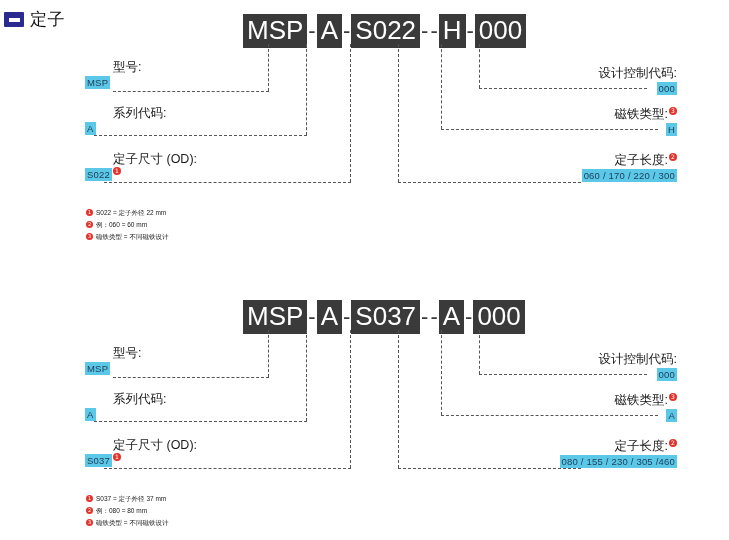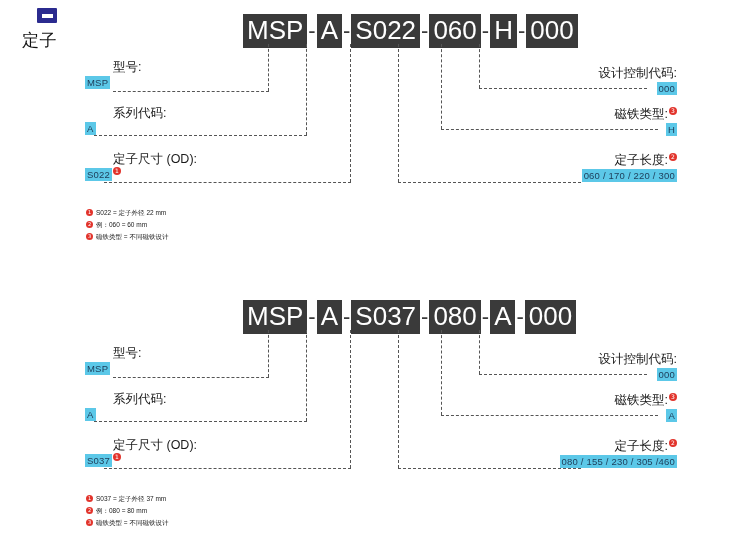--- a/index.html
+++ b/index.html
@@ -7,21 +7,21 @@
     width:729px;height:540px;
     background:#ffffff;
     font-family:"Liberation Sans","DejaVu Sans",sans-serif;
     color:#222;
     position:relative;
     overflow:hidden;
   }
   .page{position:relative;width:729px;height:540px;}
 
   
-  .header{position:absolute;left:22px;top:8px;display:flex;align-items:flex-end;gap:6px;flex-direction:column;}
+  .header{position:absolute;left:4px;top:8px;display:flex;align-items:center;gap:6px;}
   .hdr-icon{
     width:20px;height:15px;background:#2b2b8f;
     display:flex;align-items:center;justify-content:center;
     border-radius:1px;
   }
   .hdr-icon i{display:block;width:11px;height:4px;background:#ffffff;}
   .hdr-title{font-size:17px;color:#111;letter-spacing:.5px;}
 
   
   .diagram{position:absolute;left:0;width:729px;}
@@ -88,21 +88,20 @@
 
   <div class="diagram" id="diagram-0" style="top:0;height:270px;">
 
     <div class="codeline">
       <span class="seg">MSP</span>
       <span class="dash">-</span>
       <span class="seg">A</span>
       <span class="dash">-</span>
       <span class="seg">S022</span>
       <span class="dash">-</span>
-      <span class="seg">060</span>
       <span class="dash">-</span>
       <span class="seg">H</span>
       <span class="dash">-</span>
       <span class="seg">000</span>
     </div>
 
     <div class="v" style="left:268px;top:44px;height:47px;"></div>
     <div class="h" style="left:113px;top:91px;width:156px;"></div>
 
     <div class="v" style="left:306px;top:44px;height:91px;"></div>
@@ -168,21 +167,20 @@
 
   <div class="diagram" id="diagram-1" style="top:286px;height:254px;">
 
     <div class="codeline">
       <span class="seg">MSP</span>
       <span class="dash">-</span>
       <span class="seg">A</span>
       <span class="dash">-</span>
       <span class="seg">S037</span>
       <span class="dash">-</span>
-      <span class="seg">080</span>
       <span class="dash">-</span>
       <span class="seg">A</span>
       <span class="dash">-</span>
       <span class="seg">000</span>
     </div>
 
     <div class="v" style="left:268px;top:44px;height:47px;"></div>
     <div class="h" style="left:113px;top:91px;width:156px;"></div>
 
     <div class="v" style="left:306px;top:44px;height:91px;"></div>

